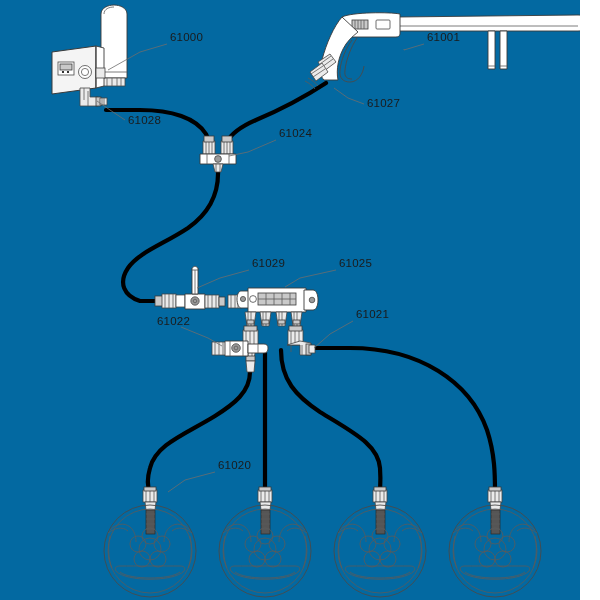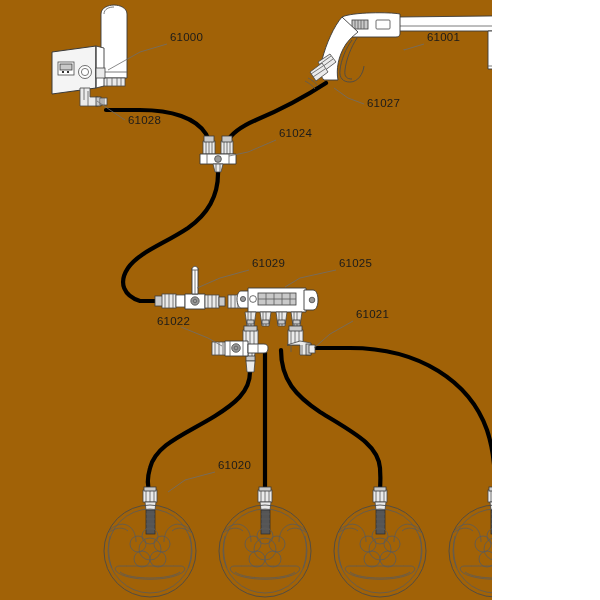--- a/index.html
+++ b/index.html
@@ -2,23 +2,23 @@
 <html><head>
 <meta charset="utf-8">
 <style>
   html, body {
     margin: 0;
     padding: 0;
     background: #ffffff;
   }
   #diagram-root {
     position: relative;
-    width: 492px;
+    width: 580px;
     height: 600px;
-    background: #a16207;
+    background: #0369a1;
     font-family: "Liberation Sans", sans-serif;
     overflow: hidden;
   }
   svg#schematic {
     position: absolute;
     left: 0;
     top: 0;
     width: 600px;
     height: 600px;
     display: block;

